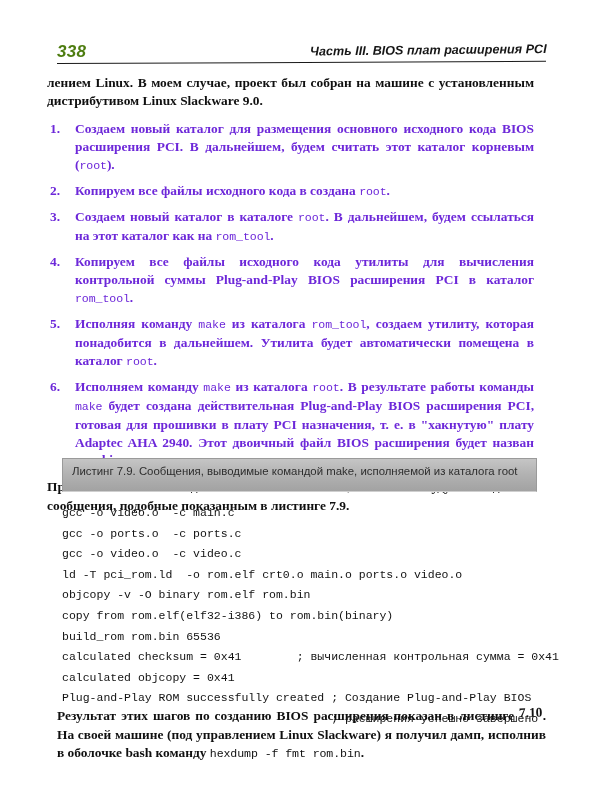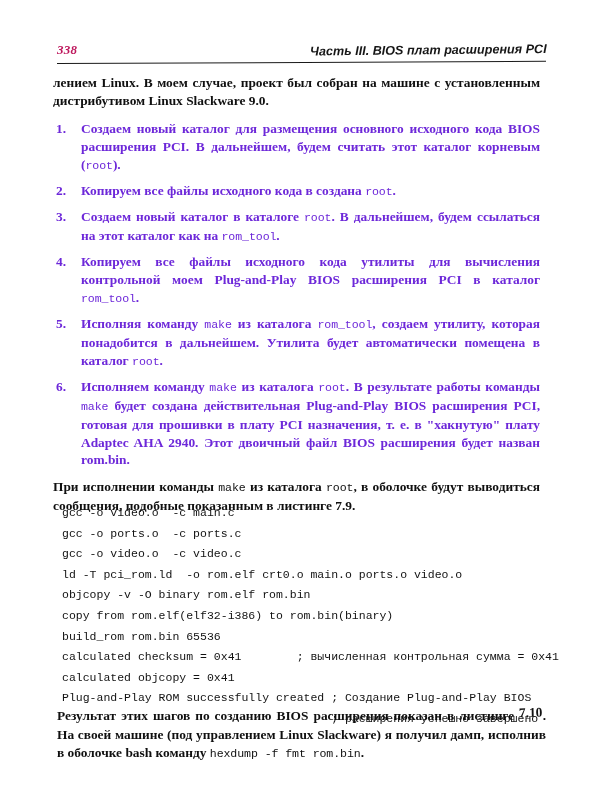--- a/index.html
+++ b/index.html
@@ -30,26 +30,26 @@
     position: absolute;
     left: 57px;
     top: 42px;
     width: 487px;
     height: 22px;
     display: flex;
     align-items: flex-start;
     justify-content: space-between;
   }
   .folio {
-    font-family: Liberation Serif, serif;
+    font-family: Liberation Sans, sans-serif;
     font-style: italic;
     font-weight: 700;
-    font-size: 13px;
+    font-size: 17px;
     letter-spacing: 0.3px;
-    color: #be185d;
+    color: #4d7c0f;
   }
   .runhead-title {
     font-family: "Liberation Sans", sans-serif;
     font-style: italic;
     font-weight: 700;
     font-size: 12.6px;
     color: #171717;
     white-space: nowrap;
     transform: rotate(-0.6deg);
     transform-origin: right center;
@@ -62,21 +62,21 @@
     width: 489px;
     height: 0;
     border-top: 1.6px solid #1a1a1a;
     transform: rotate(-0.25deg);
     transform-origin: left center;
   }
 
   
   .body {
     position: absolute;
-    left: 53px;
+    left: 47px;
     top: 74px;
     width: 487px;
   }
 
   p.para {
     margin: 0;
     font-size: 13.4px;
     line-height: 17.6px;
     text-align: justify;
     text-justify: inter-word;
@@ -198,39 +198,40 @@
 
       <li>
         <span>Копируем все файлы исходного кода в создана </span><span class="mono">root</span><span>.</span>
       </li>
 
       <li>
         <span>Создаем новый каталог в каталоге </span><span class="mono">root</span><span>. В дальнейшем, будем ссылаться на этот каталог как  на </span><span class="mono">rom_tool</span><span>.</span>
       </li>
 
       <li>
-        <span>Копируем все файлы исходного кода утилиты для вычисления контрольной моем Plug-and-Play BIOS расширения PCI в каталог </span><span class="mono">rom_tool</span><span>.</span>
+        <span>Копируем все файлы исходного кода утилиты для вычисления контрольной суммы Plug-and-Play BIOS расширения PCI в каталог </span><span class="mono">rom_tool</span><span>.</span>
       </li>
 
       <li>
         <span>Исполняя команду </span><span class="mono">make</span><span> из каталога  </span><span class="mono">rom_tool</span><span>, создаем утилиту, которая понадобится в дальнейшем. Утилита будет автоматически помещена в каталог </span><span class="mono">root</span><span>.</span>
       </li>
 
       <li>
         <span>Исполняем команду </span><span class="mono">make</span><span> из каталога  </span><span class="mono">root</span><span>. В результате работы команды </span><span class="mono">make</span><span> будет создана действительная Plug-and-Play BIOS расширения PCI, готовая для прошивки в плату PCI назначения, т. е. в "хакнутую" плату Adaptec AHA 2940. Этот двоичный файл BIOS расширения будет назван rom.bin.</span>
       </li>
 
     </ol>
 
     <p class="para" style="margin-top:9px">
       <span>При исполнении команды </span><span class="mono">make</span><span> из каталога </span><span class="mono">root</span><span>, в оболочке будут выводиться сообщения, подобные показанным в листинге 7.9.</span>
     </p>
 
   </div>
 
+  <div class="listing-caption">Листинг 7.9. Сообщения, выводимые командой make, исполняемой из каталога root</div>
 
   <div class="code-block">
     <div class="code-line">gcc -o video.o  -c main.c</div>
     <div class="code-line">gcc -o ports.o  -c ports.c</div>
     <div class="code-line">gcc -o video.o  -c video.c</div>
     <div class="code-line">ld -T pci_rom.ld  -o rom.elf crt0.o main.o ports.o video.o</div>
     <div class="code-line">objcopy -v -O binary rom.elf rom.bin</div>
     <div class="code-line">copy from rom.elf(elf32-i386) to rom.bin(binary)</div>
     <div class="code-line">build_rom rom.bin 65536</div>
     <div class="code-line">calculated checksum = 0x41        ; вычисленная контрольная сумма = 0x41</div>

